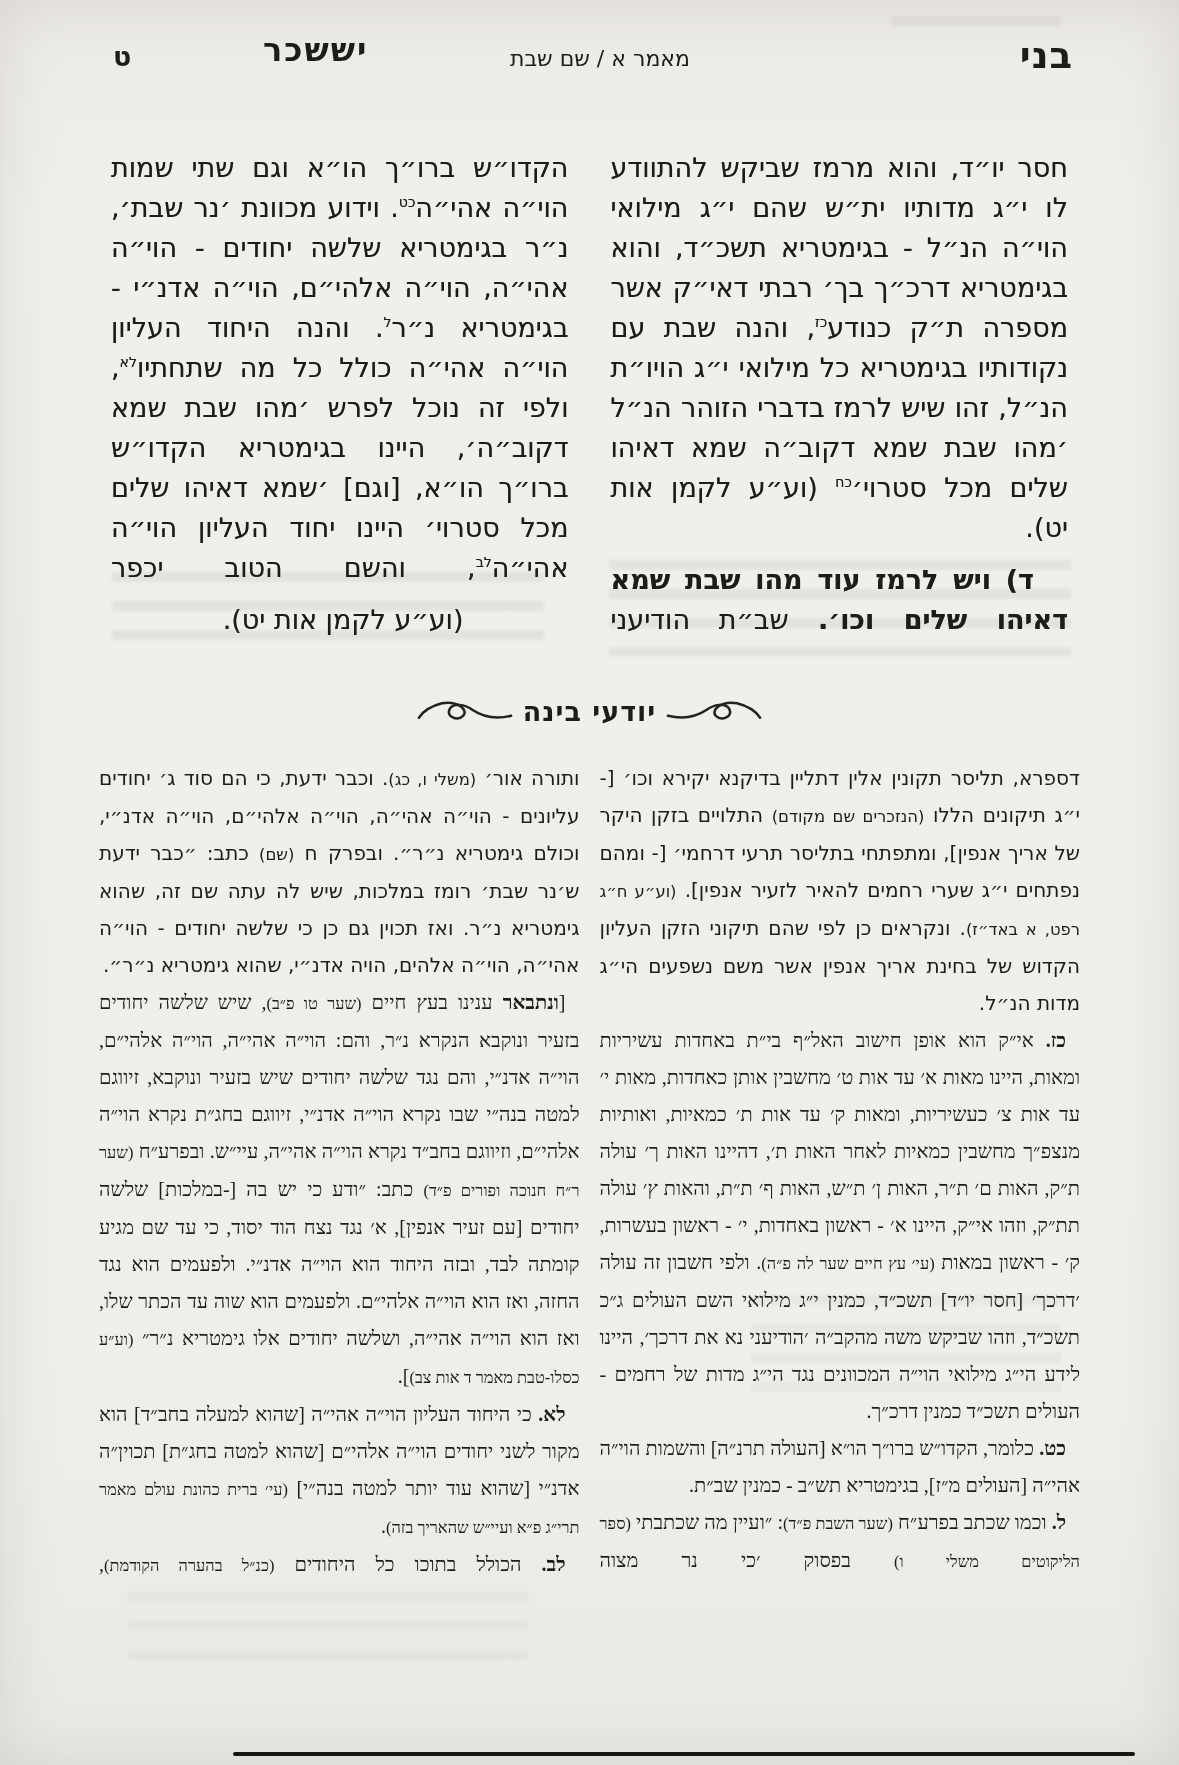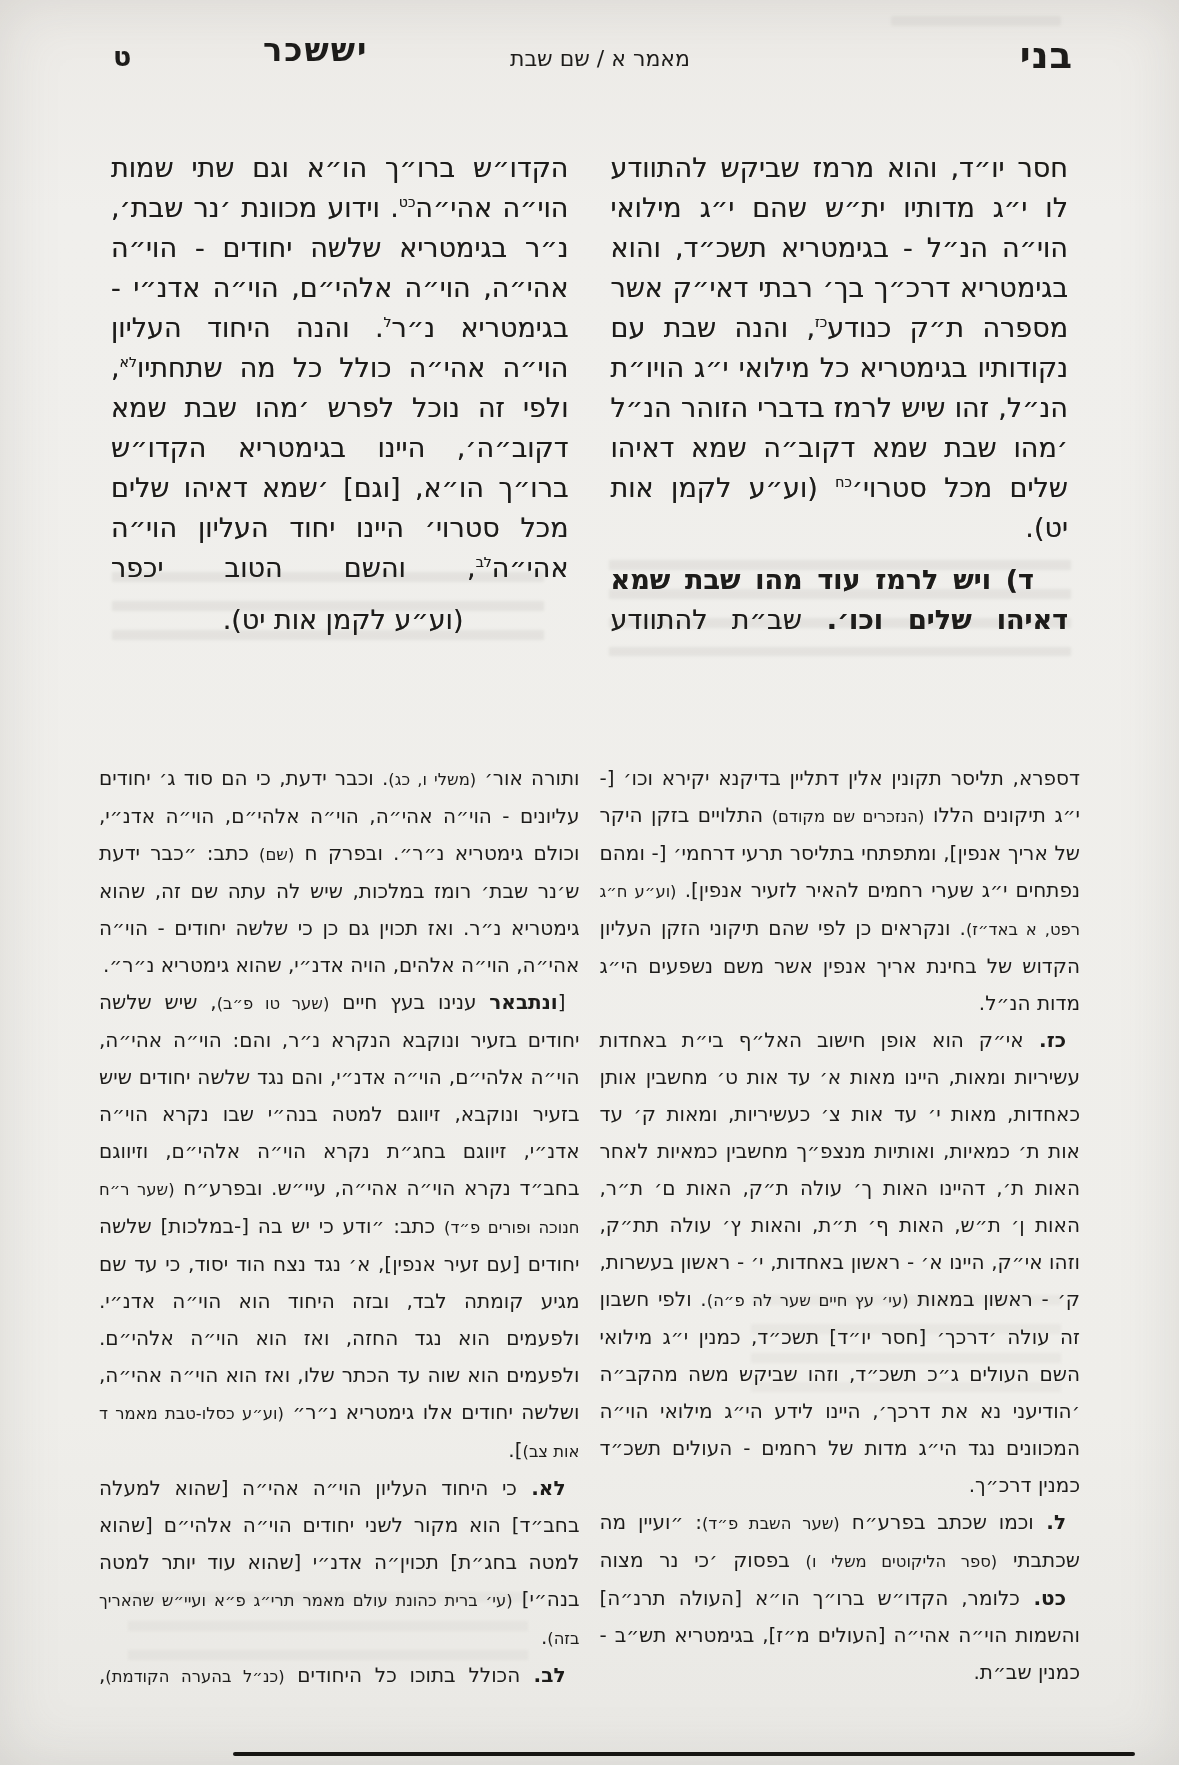--- a/index.html
+++ b/index.html
@@ -53,21 +53,21 @@
   
   .commentary{
     position:absolute;top:760px;right:99px;left:99px;
     display:flex;gap:20px;
   }
   .commentary p{
     margin:0;
     font-size:20px;line-height:37px;
     text-align:justify;
   }
-  .note{margin-top:8px;text-indent:14px;}
+  .note{margin-top:8px;text-indent:14px;font-family:Liberation Serif, serif;}
   .gap-md{margin-top:16px;}
   .gap-lg{margin-top:24px;}
   
   .ghost{
     position:absolute;opacity:.45;filter:blur(1.5px);pointer-events:none;
     background:repeating-linear-gradient(180deg,
       rgba(150,148,141,.30) 0px,rgba(150,148,141,.30) 10px,
       rgba(0,0,0,0) 10px,rgba(0,0,0,0) 29px);
   }
   .g1{top:560px;right:108px;width:462px;height:96px;}
@@ -89,35 +89,44 @@
   <div class="ghost g5"></div>
 
   <div class="hdr-item book-right">בני</div>
   <div class="hdr-item hdr-center">מאמר א / שם שבת</div>
   <div class="hdr-item book-left">יששכר</div>
   <div class="hdr-item page-num">ט</div>
 
   <section class="top-section main-text">
     <div class="col">
       <p><span>חסר יו״ד, והוא מרמז שביקש להתוודע לו י״ג מדותיו ית״ש שהם י״ג מילואי הוי״ה הנ״ל - בגימטריא תשכ״ד, והוא בגימטריא דרכ״ך בך׳ רבתי דאי״ק אשר מספרה ת״ק כנודע</span><span class="sup">כז</span><span>, והנה שבת עם נקודותיו בגימטריא כל מילואי י״ג הויו״ת הנ״ל, זהו שיש לרמז בדברי הזוהר הנ״ל ׳מהו שבת שמא דקוב״ה שמא דאיהו שלים מכל סטרוי׳</span><span class="sup">כח</span><span> (וע״ע לקמן אות יט).</span></p>
-      <p class="p-dalet"><span class="b">ד) ויש לרמז עוד מהו שבת שמא דאיהו שלים וכו׳. </span><span>שב״ת להתוודע</span></p>
+      <p class="p-dalet"><span class="b">ד) ויש לרמז עוד מהו שבת שמא דאיהו שלים וכו׳. </span><span>שב״ת הודיעני</span></p>
     </div>
     <div class="col">
       <p class="last-justify"><span>הקדו״ש ברו״ך הו״א וגם שתי שמות הוי״ה אהי״ה</span><span class="sup">כט</span><span>. וידוע מכוונת ׳נר שבת׳, נ״ר בגימטריא שלשה יחודים - הוי״ה אהי״ה, הוי״ה אלהי״ם, הוי״ה אדנ״י - בגימטריא נ״ר</span><span class="sup">ל</span><span>. והנה היחוד העליון הוי״ה אהי״ה כולל כל מה שתחתיו</span><span class="sup">לא</span><span>, ולפי זה נוכל לפרש ׳מהו שבת שמא דקוב״ה׳, היינו בגימטריא הקדו״ש ברו״ך הו״א, [וגם] ׳שמא דאיהו שלים מכל סטרוי׳ היינו יחוד העליון הוי״ה אהי״ה</span><span class="sup">לב</span><span>, והשם הטוב יכפר</span></p>
       <p class="ref-line">(וע״ע לקמן אות יט).</p>
     </div>
   </section>
 
+  <div class="divider">
+    <svg class="flourish" width="96" height="34" viewBox="0 0 100 34">
+      <path d="M2 22 C 18 26, 30 24, 42 16 C 50 10, 62 8, 66 15 C 70 23, 58 28, 52 22 C 46 16, 58 6, 74 9 C 86 12, 94 18, 98 24" fill="none" stroke="#23221f" stroke-width="2.6" stroke-linecap="round"></path>
+    </svg>
+    <span class="divider-label">יודעי בינה</span>
+    <svg class="flourish flip" width="96" height="34" viewBox="0 0 100 34">
+      <path d="M2 22 C 18 26, 30 24, 42 16 C 50 10, 62 8, 66 15 C 70 23, 58 28, 52 22 C 46 16, 58 6, 74 9 C 86 12, 94 18, 98 24" fill="none" stroke="#23221f" stroke-width="2.6" stroke-linecap="round"></path>
+    </svg>
+  </div>
 
   <section class="commentary">
     <div class="col">
       <p><span>דספרא, תליסר תקונין אלין דתליין בדיקנא יקירא וכו׳ [- י״ג תיקונים הללו </span><span class="sm">(הנזכרים שם מקודם)</span><span> התלויים בזקן היקר של אריך אנפין], ומתפתחי בתליסר תרעי דרחמי׳ [- ומהם נפתחים י״ג שערי רחמים להאיר לזעיר אנפין]. </span><span class="sm">(וע״ע ח״ג רפט, א באד״ז)</span><span>. ונקראים כן לפי שהם תיקוני הזקן העליון הקדוש של בחינת אריך אנפין אשר משם נשפעים הי״ג מדות הנ״ל.</span></p>
       <p class="note"><span class="b">כז. </span><span>אי״ק הוא אופן חישוב האל״ף בי״ת באחדות עשיריות ומאות, היינו מאות א׳ עד אות ט׳ מחשבין אותן כאחדות, מאות י׳ עד אות צ׳ כעשיריות, ומאות ק׳ עד אות ת׳ כמאיות, ואותיות מנצפ״ך מחשבין כמאיות לאחר האות ת׳, דהיינו האות ך׳ עולה ת״ק, האות ם׳ ת״ר, האות ן׳ ת״ש, האות ף׳ ת״ת, והאות ץ׳ עולה תת״ק, וזהו אי״ק, היינו א׳ - ראשון באחדות, י׳ - ראשון בעשרות, ק׳ - ראשון במאות </span><span class="sm">(עי׳ עץ חיים שער לה פ״ה)</span><span>. ולפי חשבון זה עולה ׳דרכך׳ [חסר יו״ד] תשכ״ד, כמנין י״ג מילואי השם העולים ג״כ תשכ״ד, וזהו שביקש משה מהקב״ה ׳הודיעני נא את דרכך׳, היינו לידע הי״ג מילואי הוי״ה המכוונים נגד הי״ג מדות של רחמים - העולים תשכ״ד כמנין דרכ״ך.</span></p>
+      <p class="note"><span class="b">כט. </span><span>כלומר, הקדו״ש ברו״ך הו״א [העולה תרנ״ה] והשמות הוי״ה אהי״ה [העולים מ״ז], בגימטריא תש״ב - כמנין שב״ת.</span></p>
       <p class="note last-justify"><span class="b">ל. </span><span>וכמו שכתב בפרע״ח </span><span class="sm">(שער השבת פ״ד)</span><span>: ״ועיין מה שכתבתי </span><span class="sm">(ספר הליקוטים משלי ו)</span><span> בפסוק ׳כי נר מצוה</span></p>
-      <p class="note"><span class="b">כט. </span><span>כלומר, הקדו״ש ברו״ך הו״א [העולה תרנ״ה] והשמות הוי״ה אהי״ה [העולים מ״ז], בגימטריא תש״ב - כמנין שב״ת.</span></p>
     </div>
     <div class="col">
       <p><span>ותורה אור׳ </span><span class="sm">(משלי ו, כג)</span><span>. וכבר ידעת, כי הם סוד ג׳ יחודים עליונים - הוי״ה אהי״ה, הוי״ה אלהי״ם, הוי״ה אדנ״י, וכולם גימטריא נ״ר״. ובפרק ח </span><span class="sm">(שם)</span><span> כתב: ״כבר ידעת ש׳נר שבת׳ רומז במלכות, שיש לה עתה שם זה, שהוא גימטריא נ״ר. ואז תכוין גם כן כי שלשה יחודים - הוי״ה אהי״ה, הוי״ה אלהים, הויה אדנ״י, שהוא גימטריא נ״ר״.</span></p>
       <p class="note gap-md"><span>[</span><span class="b">ונתבאר</span><span> ענינו בעץ חיים </span><span class="sm">(שער טו פ״ב)</span><span>, שיש שלשה יחודים בזעיר ונוקבא הנקרא נ״ר, והם: הוי״ה אהי״ה, הוי״ה אלהי״ם, הוי״ה אדנ״י, והם נגד שלשה יחודים שיש בזעיר ונוקבא, זיווגם למטה בנה״י שבו נקרא הוי״ה אדנ״י, זיווגם בחג״ת נקרא הוי״ה אלהי״ם, וזיווגם בחב״ד נקרא הוי״ה אהי״ה, עיי״ש. ובפרע״ח </span><span class="sm">(שער ר״ח חנוכה ופורים פ״ד)</span><span> כתב: ״ודע כי יש בה [-במלכות] שלשה יחודים [עם זעיר אנפין], א׳ נגד נצח הוד יסוד, כי עד שם מגיע קומתה לבד, ובזה היחוד הוא הוי״ה אדנ״י. ולפעמים הוא נגד החזה, ואז הוא הוי״ה אלהי״ם. ולפעמים הוא שוה עד הכתר שלו, ואז הוא הוי״ה אהי״ה, ושלשה יחודים אלו גימטריא נ״ר״ </span><span class="sm">(וע״ע כסלו-טבת מאמר ד אות צב)</span><span>].</span></p>
       <p class="note gap-lg"><span class="b">לא. </span><span>כי היחוד העליון הוי״ה אהי״ה [שהוא למעלה בחב״ד] הוא מקור לשני יחודים הוי״ה אלהי״ם [שהוא למטה בחג״ת] תכוין״ה אדנ״י [שהוא עוד יותר למטה בנה״י] </span><span class="sm">(עי׳ ברית כהונת עולם מאמר תרי״ג פ״א ועיי״ש שהאריך בזה)</span><span>.</span></p>
       <p class="note gap-lg last-justify"><span class="b">לב. </span><span>הכולל בתוכו כל היחודים </span><span class="sm">(כנ״ל בהערה הקודמת)</span><span>,</span></p>
     </div>
   </section>
 
   <div class="scan-line"></div>

